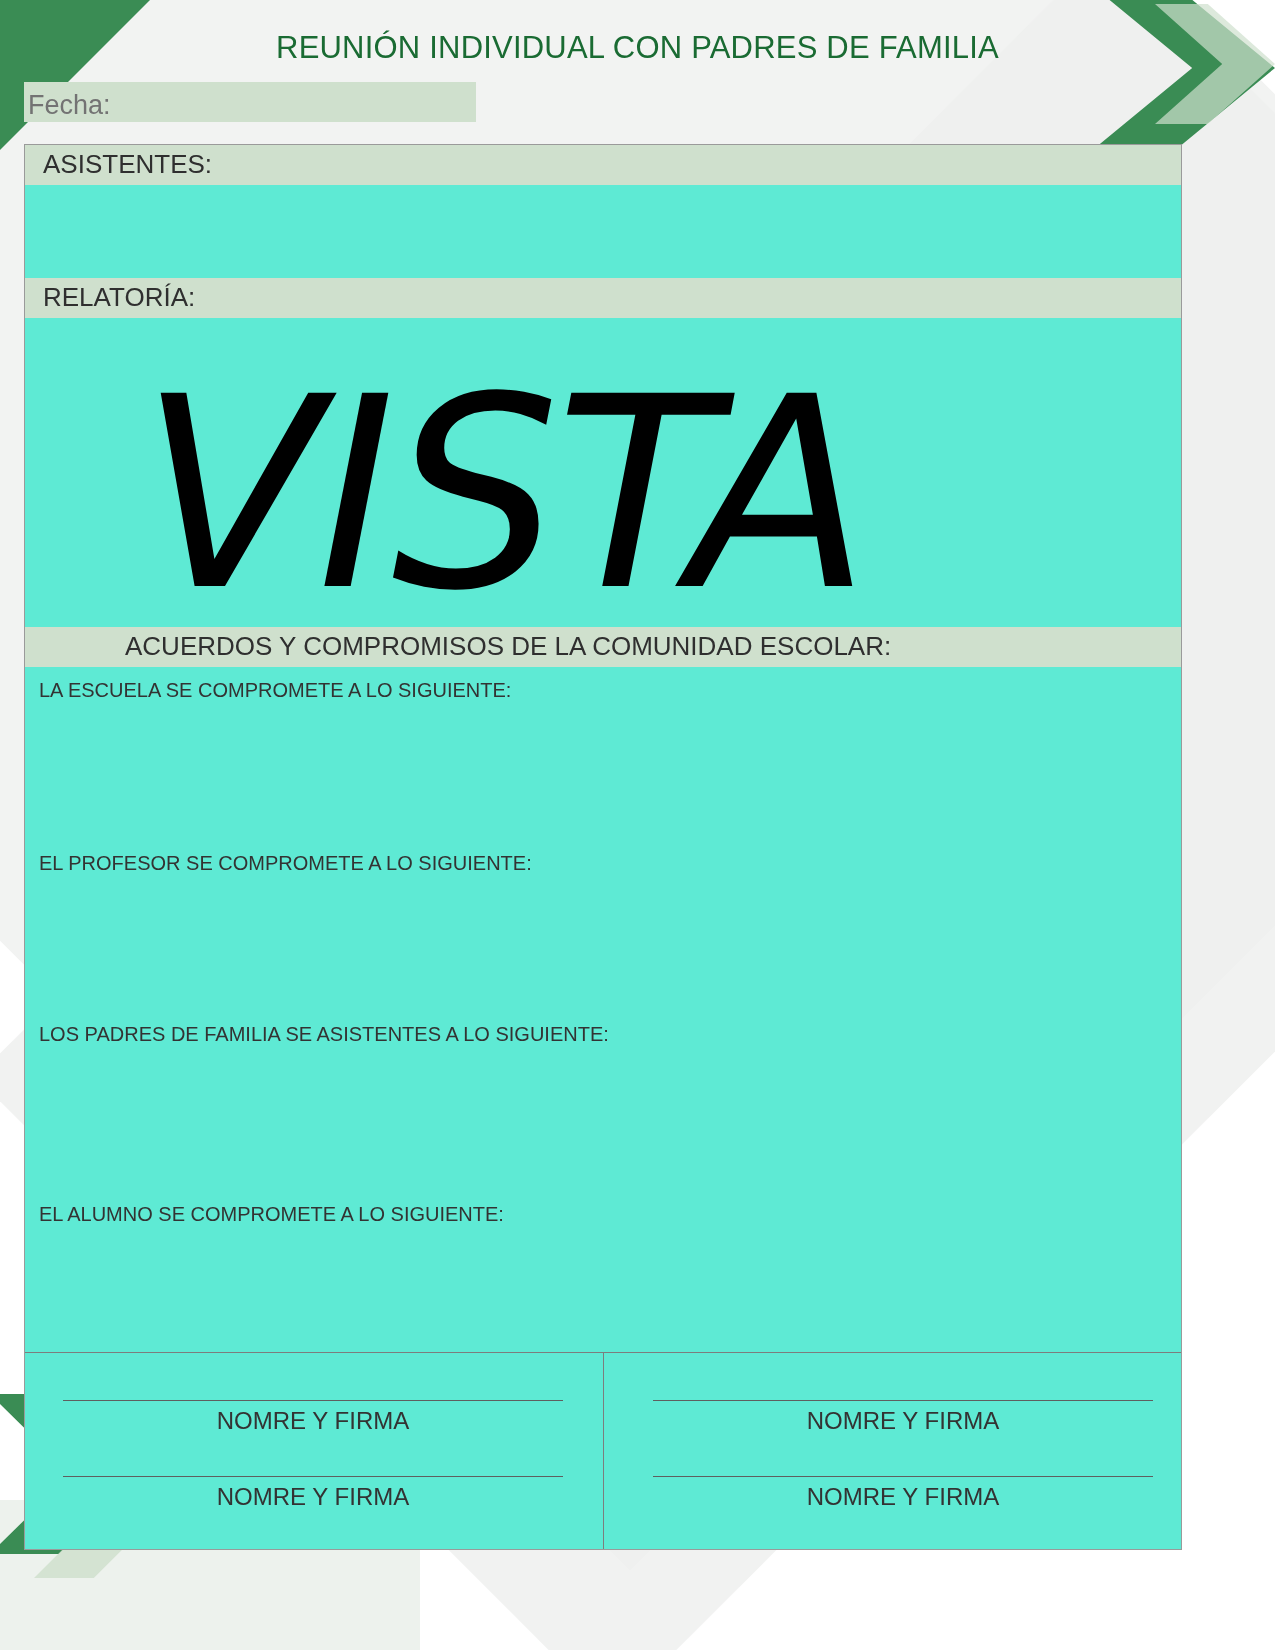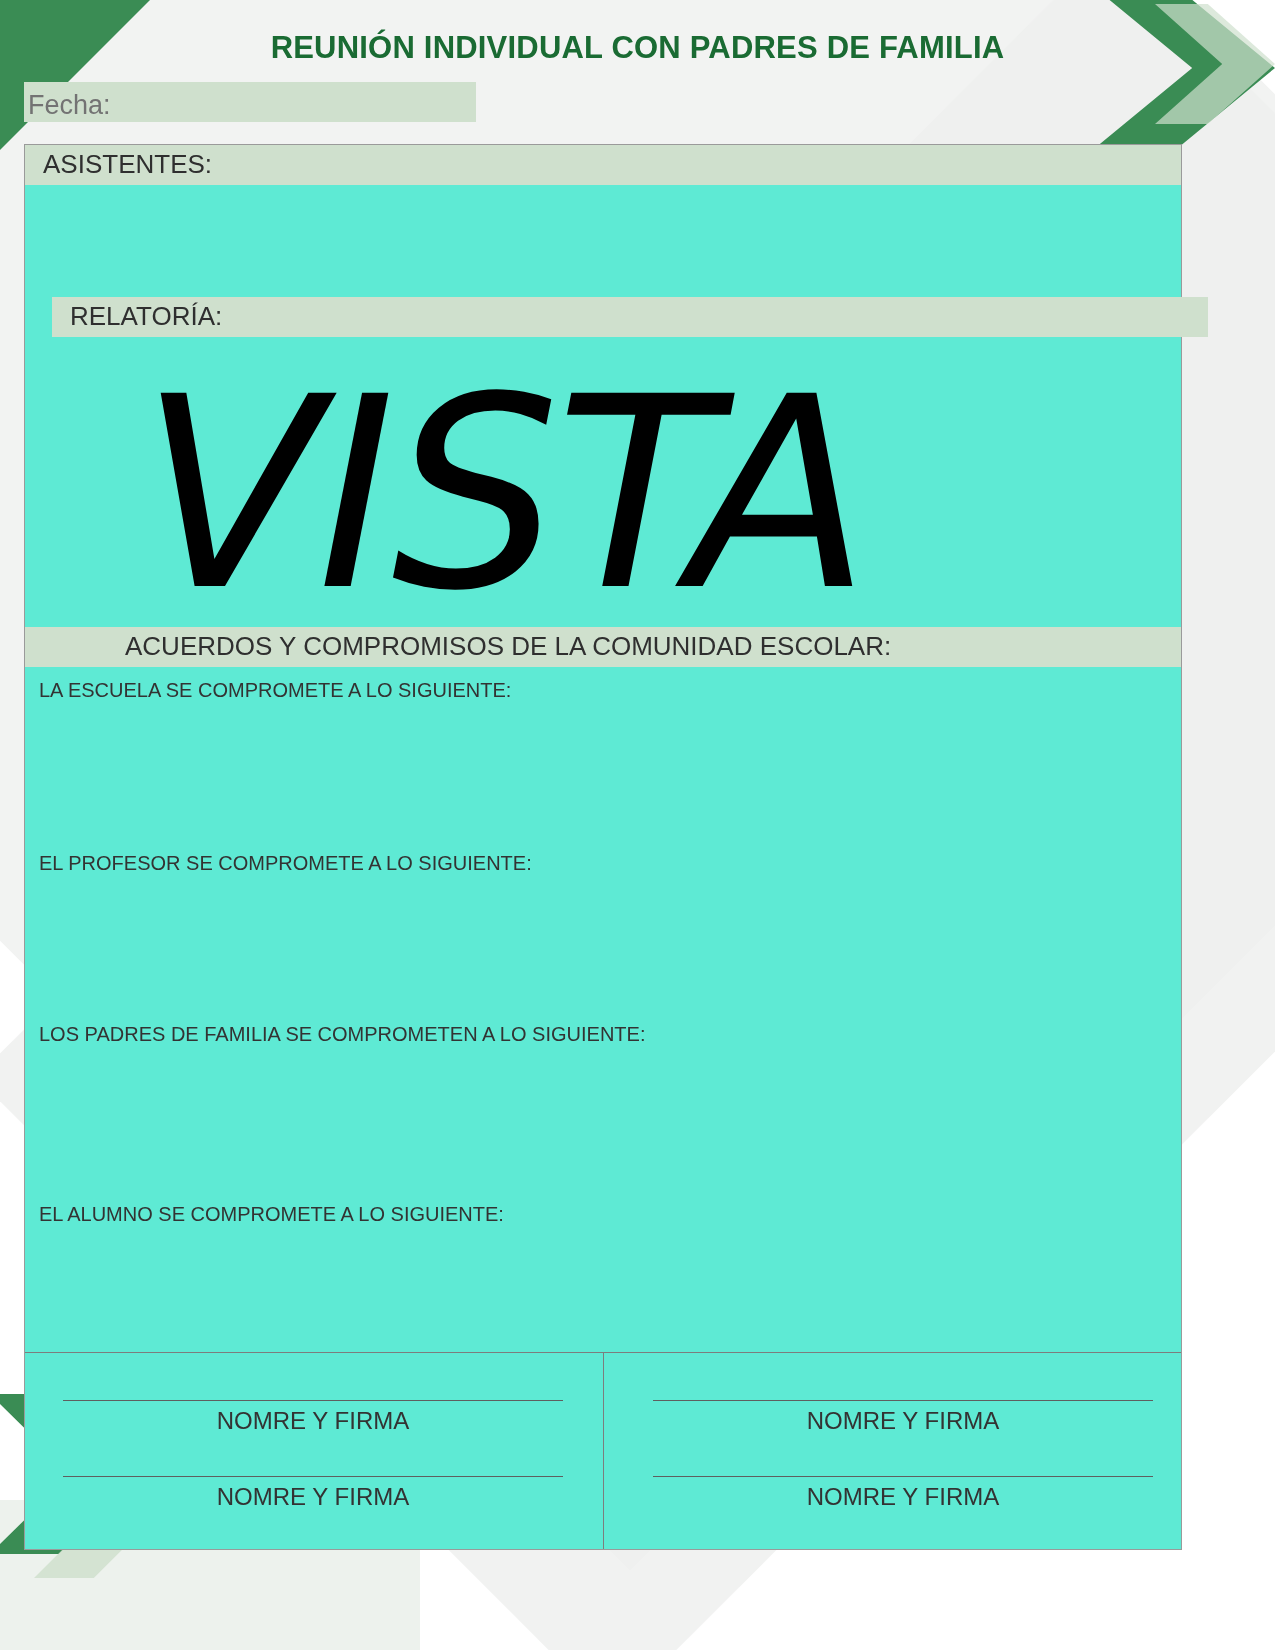--- a/index.html
+++ b/index.html
@@ -104,21 +104,21 @@
     height: 1650px;
   }
 
   .doc-title {
     position: absolute;
     top: 30px;
     left: 0;
     width: 1275px;
     text-align: center;
     font-size: 31px;
-    font-weight: bold;
+    font-weight: normal;
     color: #1a6b33;
     letter-spacing: .2px;
   }
 
   .fecha-band {
     position: absolute;
     left: 24px;
     top: 82px;
     width: 452px;
     height: 40px;
@@ -152,21 +152,21 @@
   }
   .band-text {
     position: absolute;
     left: 18px;
     top: 4px;
     font-size: 26px;
     color: #2f2f2f;
     white-space: nowrap;
   }
   .band-asistentes { top: 0; }
-  .band-relatoria  { top: 152px; margin-left: 27px; }
+  .band-relatoria  { top: 133px; }
   .band-acuerdos   { top: 482px; }
   .band-acuerdos .band-text { left: 100px; }
 
   .field-label {
     position: absolute;
     left: 14px;
     font-size: 20px;
     color: #333333;
     white-space: nowrap;
   }
@@ -268,21 +268,21 @@
     <div class="band band-relatoria">
       <span class="band-text">RELATORÍA:</span>
     </div>
 
     <div class="band band-acuerdos">
       <span class="band-text">ACUERDOS Y COMPROMISOS DE LA COMUNIDAD ESCOLAR:</span>
     </div>
 
     <div class="field-label lbl-escuela">LA ESCUELA SE COMPROMETE A LO SIGUIENTE:</div>
     <div class="field-label lbl-profesor">EL PROFESOR SE COMPROMETE A LO SIGUIENTE:</div>
-    <div class="field-label lbl-padres">LOS PADRES DE FAMILIA SE COMPROMETEN A LO SIGUIENTE:</div>
+    <div class="field-label lbl-padres">LOS PADRES DE FAMILIA SE ASISTENTES A LO SIGUIENTE:</div>
     <div class="field-label lbl-alumno">EL ALUMNO SE COMPROMETE A LO SIGUIENTE:</div>
 
     <div class="sig-area"></div>
     <div class="sig-divider"></div>
 
     <div class="sig-cell sig-1">
       <div class="sig-line"></div>
       <div class="sig-name">NOMRE Y FIRMA</div>
     </div>
     <div class="sig-cell sig-2">

